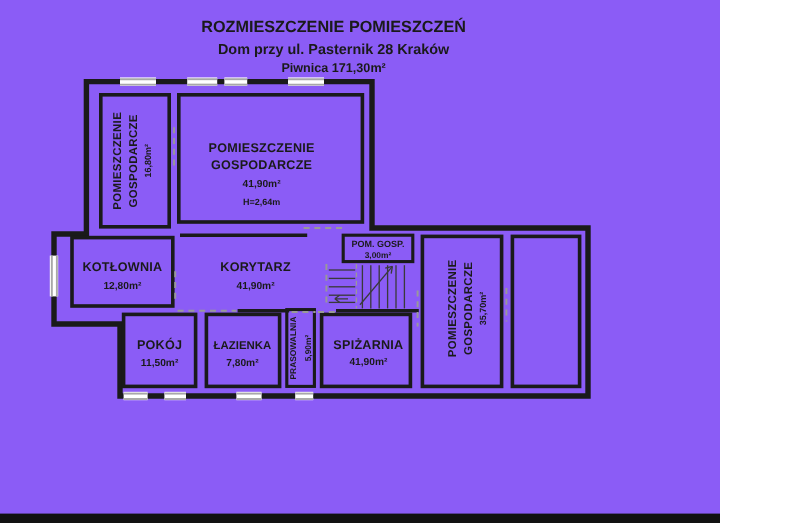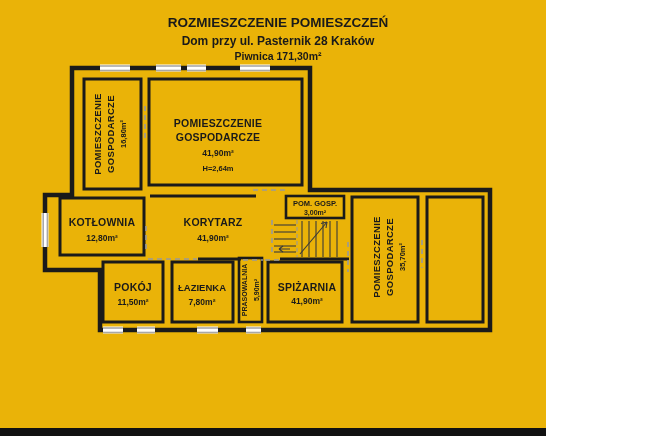--- a/index.html
+++ b/index.html
@@ -1,16 +1,16 @@
 <!DOCTYPE html>
 <html><head>
 <meta charset="utf-8">
 <style>
   html,body{margin:0;padding:0;background:#fff;}
-  #canvas{position:relative;width:546px;height:436px;background:#eab308;overflow:hidden;
+  #canvas{position:relative;width:600px;height:436px;background:#8b5cf6;overflow:hidden;
           font-family:"Liberation Sans",sans-serif;}
   svg{position:absolute;left:0;top:0;}
   svg text{font-family:"Liberation Sans",sans-serif;font-weight:bold;fill:#1a1a1a;}
   .t-main{font-size:13.5px;}
   .t-sub{font-size:12px;}
   .t-floor{font-size:10.5px;}
   .room-name{font-size:10.5px;letter-spacing:.2px;}
   .room-name-sm{font-size:9.5px;}
   .room-area{font-size:8.5px;}
   .room-tiny{font-size:7.5px;}

